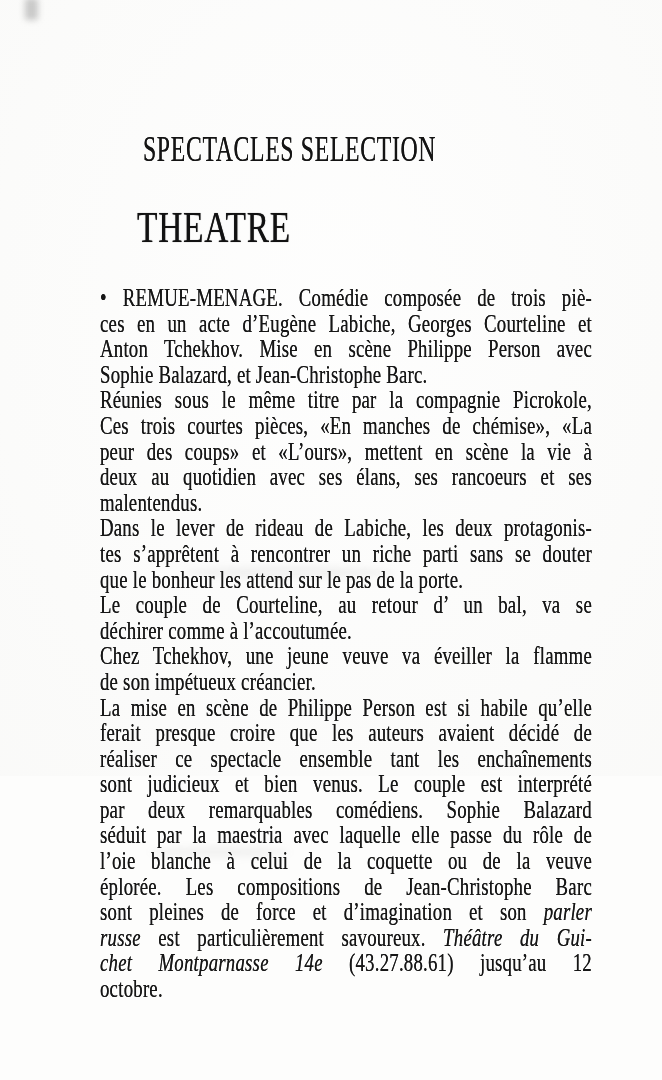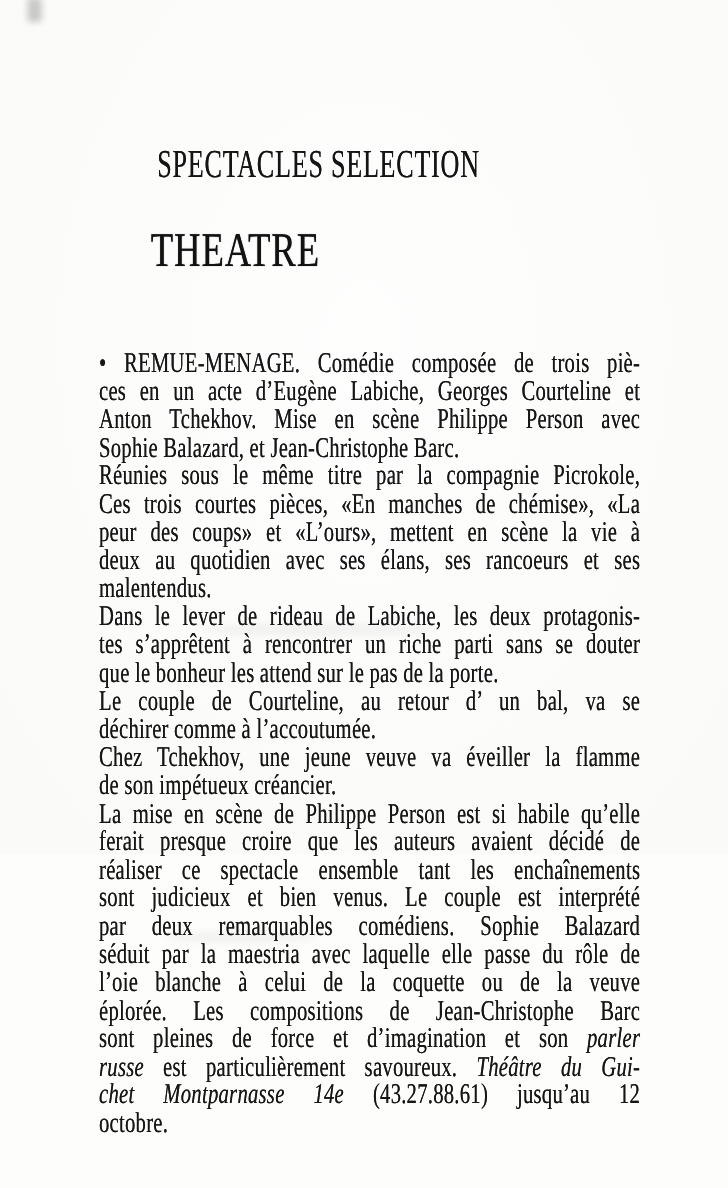--- a/index.html
+++ b/index.html
@@ -64,23 +64,22 @@
     line-height: 1;
     white-space: nowrap;
     transform: scaleX(0.76);
     transform-origin: 0 0;
     letter-spacing: 1px;
     color: #121212;
     text-shadow: 0 0 0.8px rgba(15,15,15,0.9);
   }
   .article-body {
     position: absolute;
-    left: 90px; top: 285px;
+    left: 100px; top: 285px;
     width: 492px;
-    margin-top: 32px;
   }
   .line {
     width: 680px;
     transform: scaleX(0.7235);
     transform-origin: 0 0;
     font-size: 26px;
     line-height: 25.6px;
     height: 25.6px;
     letter-spacing: 0.3px;
     text-align: justify;

